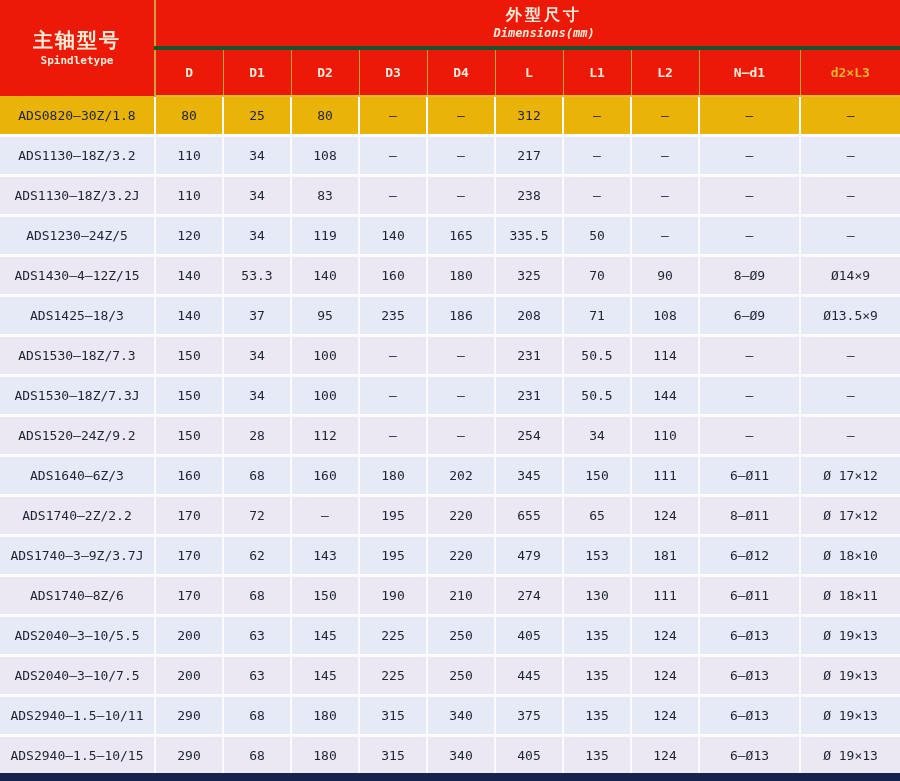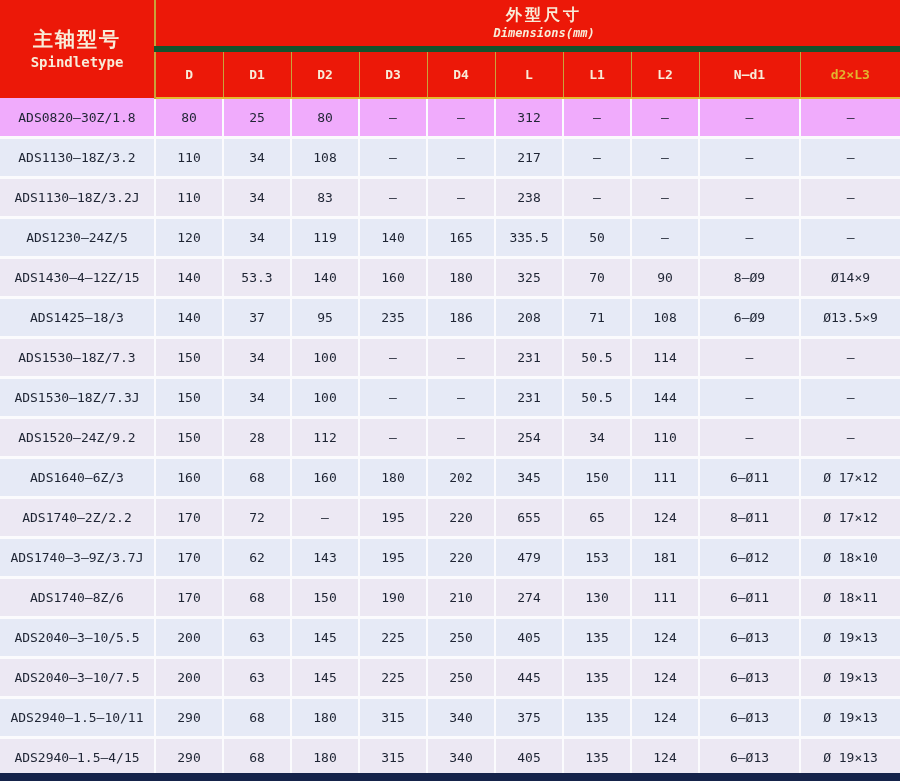--- a/index.html
+++ b/index.html
@@ -22,22 +22,22 @@
     font-weight:bold;
     padding:0;
     vertical-align:middle;
     text-align:center;
   }
   th.spindle-cell{
     border-right:2px solid #c9a33a;
     height:93px;
   }
   th.spindle-cell .zh{font-size:20px;letter-spacing:2px;line-height:1.35;}
-  th.spindle-cell .en{font-size:14px;font-weight:bold;line-height:1.3;}
-  th.dims-cell{height:46px;border-bottom:6px solid #14532d;padding-left:32px;}
+  th.spindle-cell .en{font-size:11px;font-weight:bold;line-height:1.3;}
+  th.dims-cell{height:46px;border-bottom:4px solid #14532d;padding-left:32px;}
   th.dims-cell .zh{font-size:16px;letter-spacing:3px;line-height:1.3;}
   th.dims-cell .en{font-size:12px;line-height:1.2;font-style:italic;}
   tr.sub-row th{
     height:45px;
     font-size:13px;
     border-left:1px solid #c9a33a;
     border-bottom:2px solid #e6b92e;
   }
   tr.sub-row th:first-child{border-left:none;}
   tr.sub-row th.gold{color:#e2b42e;text-align:center;}
@@ -50,21 +50,21 @@
     color:#1e2433;
     border-right:2px solid #fbfbfd;
     border-bottom:3px solid #fbfbfd;
     padding:0 2px;
     overflow:hidden;
     white-space:nowrap;
   }
   tbody td:last-child{border-right:none;}
   tbody tr:nth-child(odd) td{background:#ece8f3;}
   tbody tr:nth-child(even) td{background:#e6eaf6;}
-  tbody tr:nth-child(1) td{background:#f0abfc;}
+  tbody tr:nth-child(1) td{background:#eab308;}
   tbody td.model-cell{font-size:13px;}
   
   .bottom-bar{
     position:absolute;left:0;bottom:0;
     width:900px;height:8px;
     background:#15234a;
   }
 </style>
 </head>
 <body>
@@ -311,21 +311,21 @@
           <td>180</td>
           <td>315</td>
           <td>340</td>
           <td>375</td>
           <td>135</td>
           <td>124</td>
           <td>6—Ø13</td>
           <td>Ø 19×13</td>
         </tr>
         <tr>
-          <td class="model-cell">ADS2940—1.5—4/15</td>
+          <td class="model-cell">ADS2940—1.5—10/15</td>
           <td>290</td>
           <td>68</td>
           <td>180</td>
           <td>315</td>
           <td>340</td>
           <td>405</td>
           <td>135</td>
           <td>124</td>
           <td>6—Ø13</td>
           <td>Ø 19×13</td>

